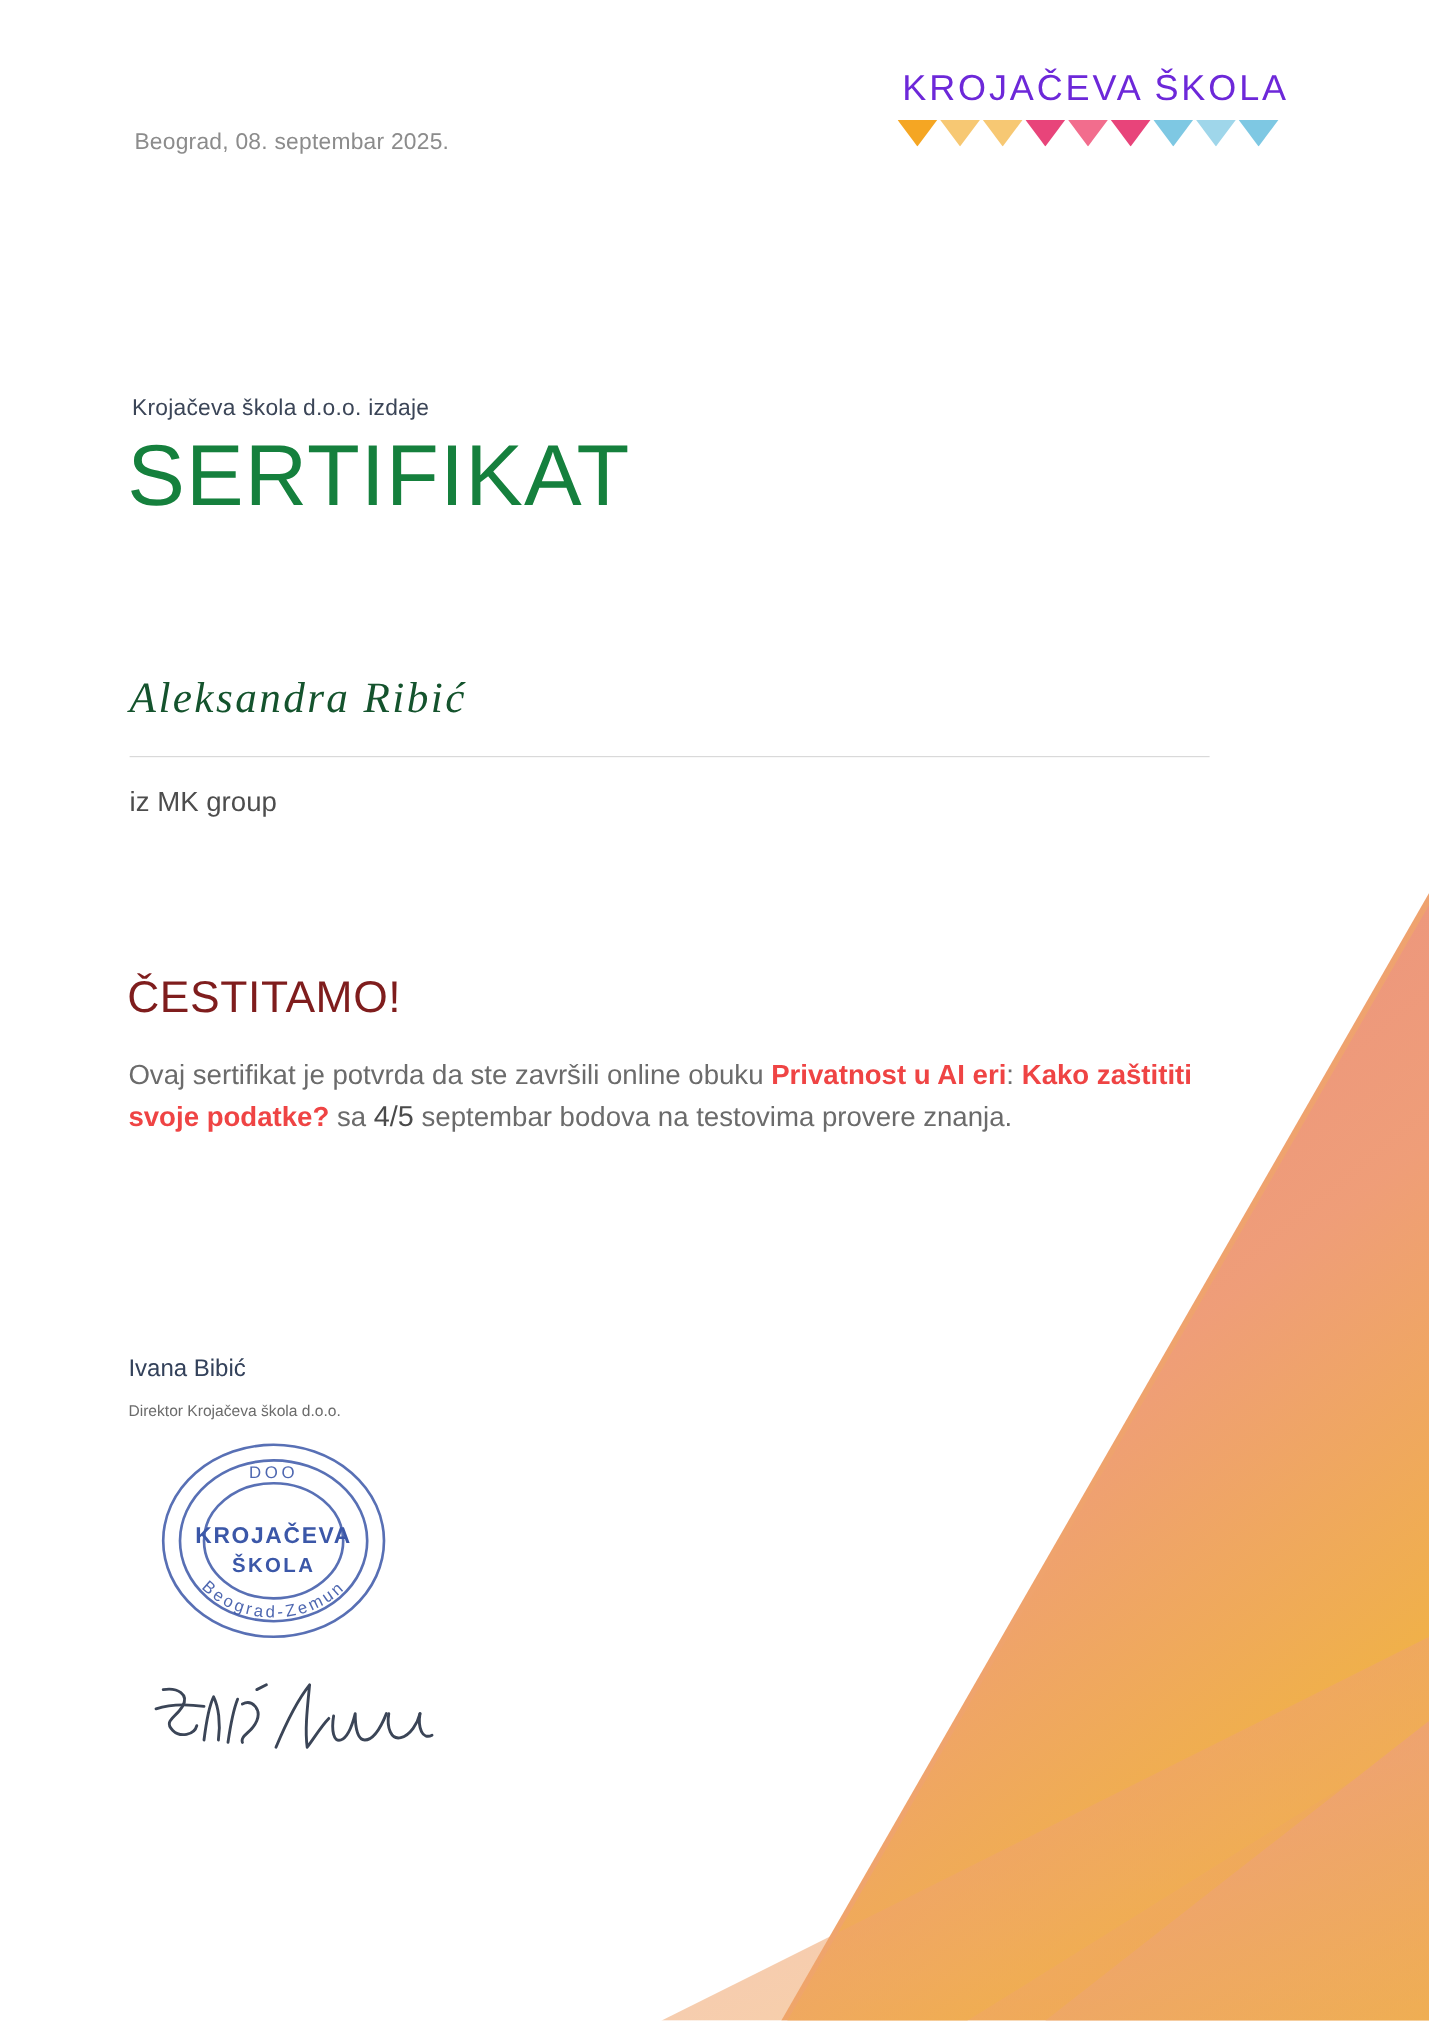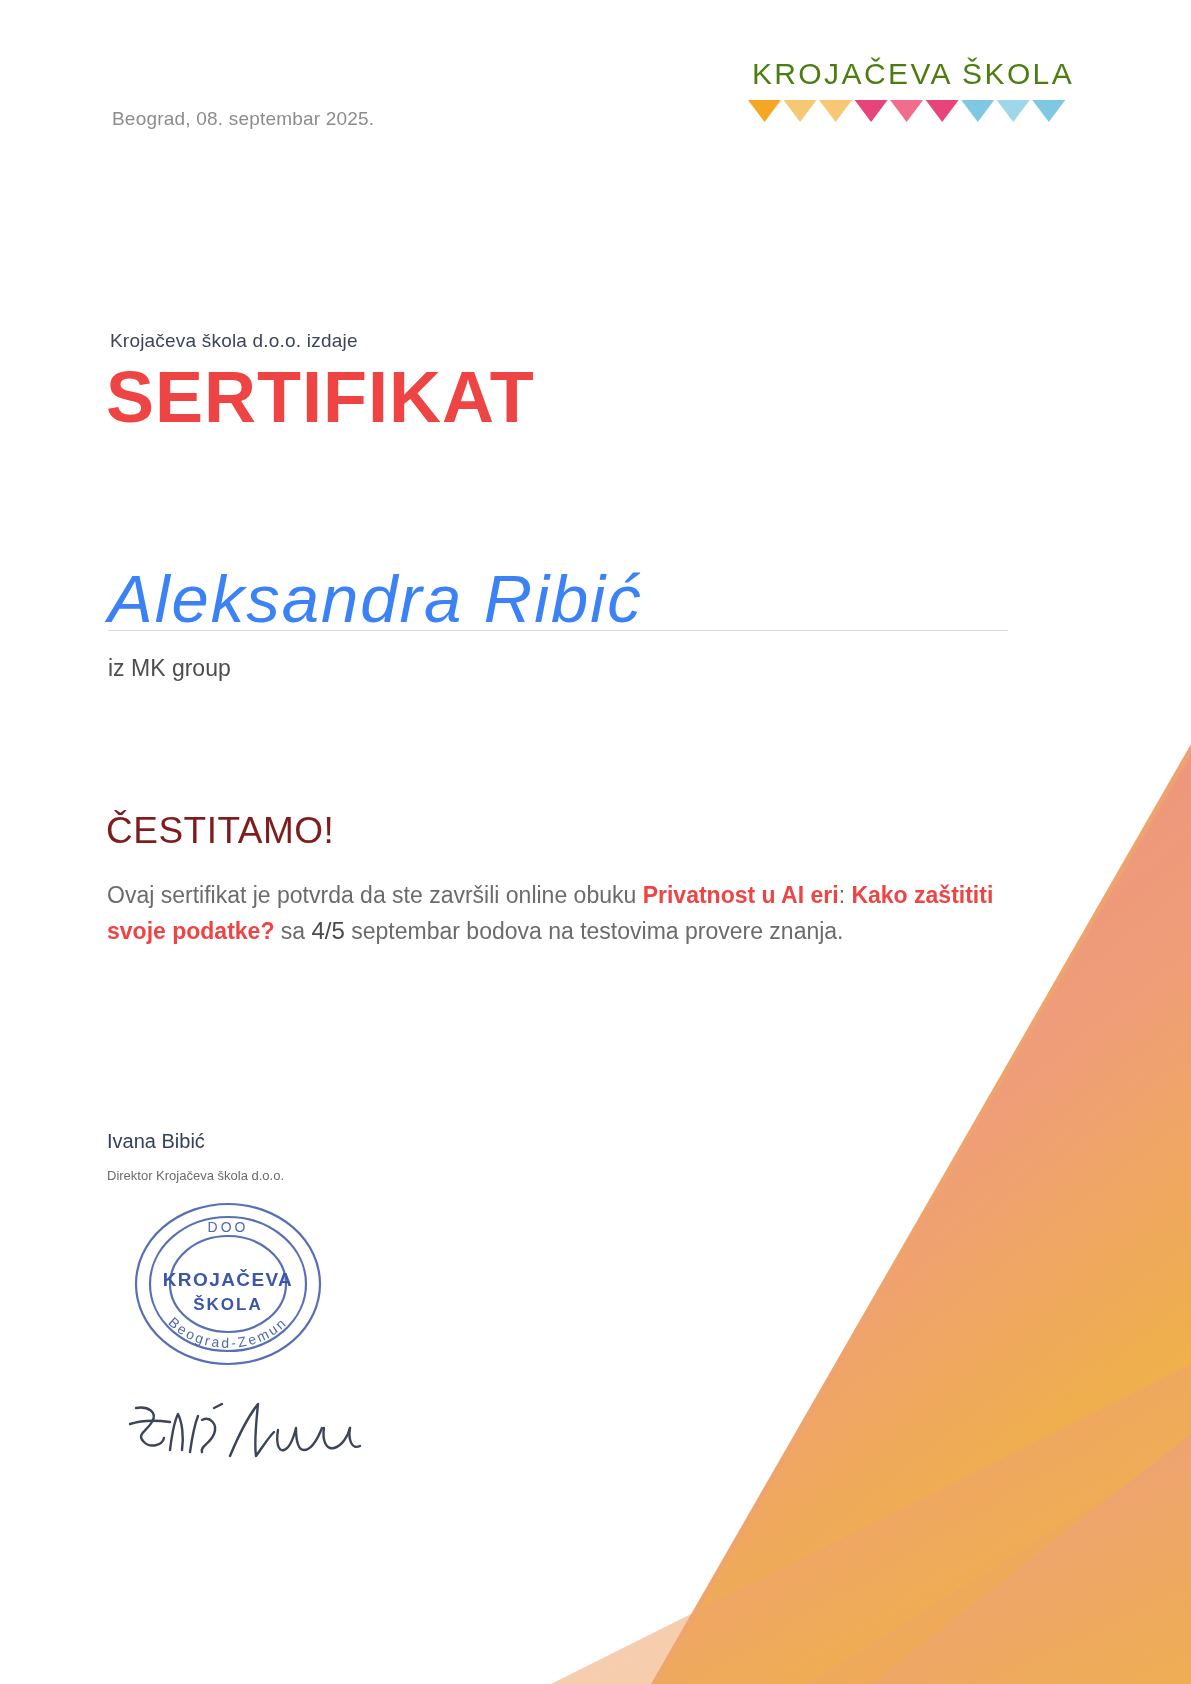--- a/index.html
+++ b/index.html
@@ -43,21 +43,21 @@
   .logo {
     position: absolute;
     right: 113px;
     top: 57px;
     width: 330px;
     text-align: center;
   }
   .logo-text {
     font-size: 30px;
     letter-spacing: 2.4px;
-    color: #4d7c0f;
+    color: #6d28d9;
     font-weight: 400;
     white-space: nowrap;
   }
   .logo-zigzag {
     margin-top: 9px;
     height: 22px;
     width: 100%;
     display: block;
   }
 
@@ -68,34 +68,34 @@
     top: 330px;
     font-size: 19px;
     color: #3b4557;
     letter-spacing: .2px;
   }
   .cert-title {
     position: absolute;
     left: 106px;
     top: 356px;
     font-size: 72px;
-    font-weight: bold;
-    color: #ef4444;
+    font-weight: normal;
+    color: #15803d;
     letter-spacing: 1px;
   }
 
   
   .recipient {
     position: absolute;
     left: 108px;
     top: 560px;
-    font-family: Liberation Sans, sans-serif;
+    font-family: Liberation Serif, serif;
     font-style: italic;
-    font-size: 67px;
-    color: #3b82f6;
+    font-size: 36px;
+    color: #14532d;
     letter-spacing: 2px;
   }
   .recipient-rule {
     position: absolute;
     left: 108px;
     top: 630px;
     width: 900px;
     height: 1px;
     background: #d9d9d9;
   }

